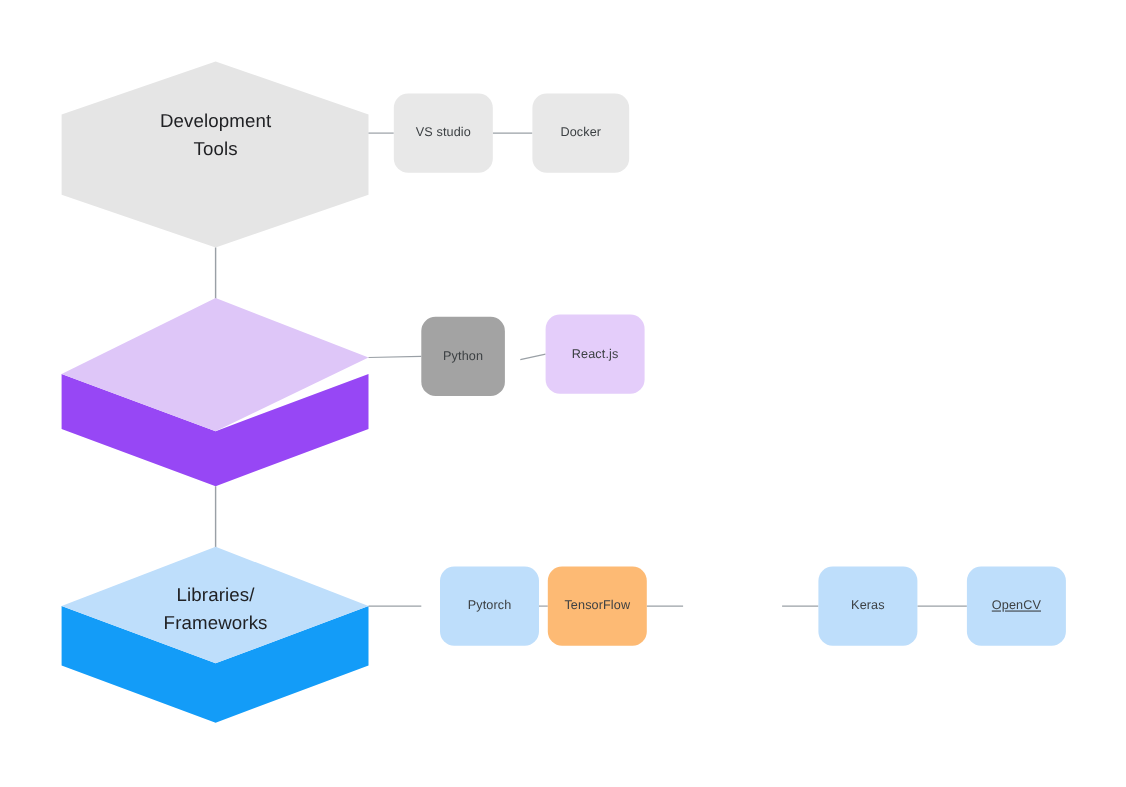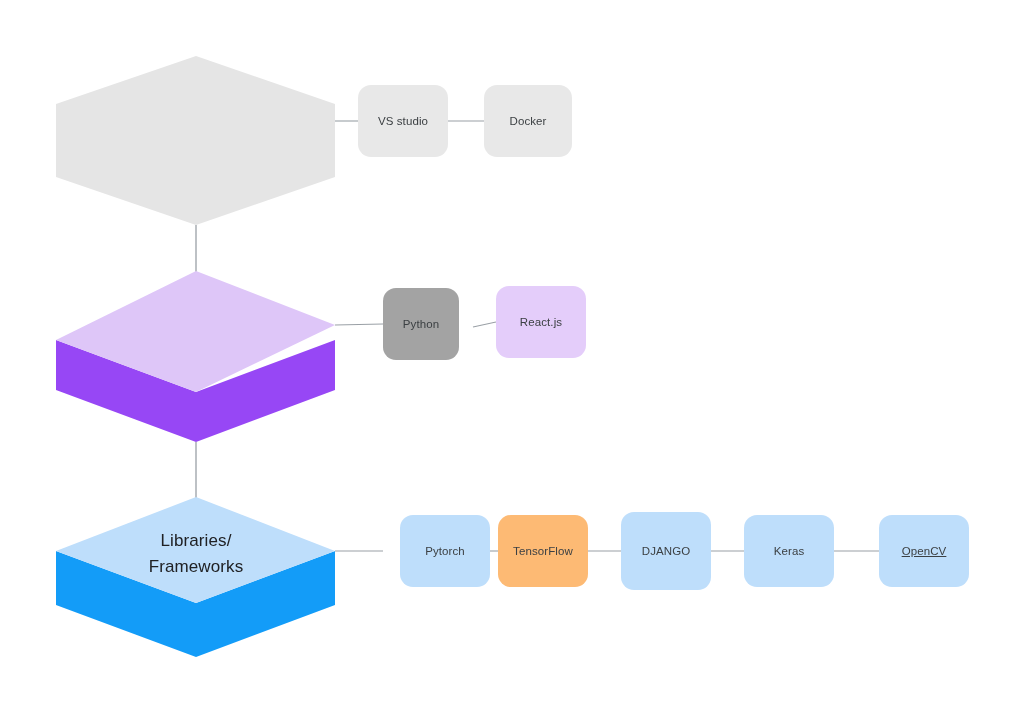--- a/index.html
+++ b/index.html
@@ -94,36 +94,37 @@
     <polygon points="56,551 196,603 335,551 335,605 196,657 56,605" fill="#139CF8"></polygon>
     <polygon points="196,497 335,551 196,603 56,551" fill="#BEDEFB"></polygon>
 
     <line x1="335" y1="551" x2="383" y2="551" stroke="#9aa0a6" stroke-width="1.1"></line>
     <line x1="473" y1="551" x2="498" y2="551" stroke="#9aa0a6" stroke-width="1.1"></line>
     <line x1="588" y1="551" x2="621" y2="551" stroke="#9aa0a6" stroke-width="1.1"></line>
     <line x1="711" y1="551" x2="744" y2="551" stroke="#9aa0a6" stroke-width="1.1"></line>
     <line x1="834" y1="551" x2="879" y2="551" stroke="#9aa0a6" stroke-width="1.1"></line>
   </svg>
 
+  <div class="stage-label" style="left:96px; top:97px; width:200px;">Development
+Tools</div>
 
 
   <div class="stage-label" style="left:96px; top:528px; width:200px;">Libraries/
 Frameworks</div>
 
   <div class="node-box" style="left:358px; top:85px; width:90px; height:72px; background:#E8E8E8;">VS studio</div>
 
   <div class="node-box" style="left:484px; top:85px; width:88px; height:72px; background:#E8E8E8;">Docker</div>
 
   <div class="node-box" style="left:383px; top:288px; width:76px; height:72px; background:#a3a3a3;">Python</div>
 
   <div class="node-box" style="left:496px; top:286px; width:90px; height:72px; background:#E4CDFA;text-align:center;">React.js</div>
 
   <div class="node-box" style="left:383px; top:515px; width:90px; height:72px; background:#BEDEFB;margin-left:17px;">Pytorch</div>
 
   <div class="node-box" style="left:498px; top:515px; width:90px; height:72px; background:#fdba74;">TensorFlow</div>
 
-  <div class="node-box" style="left:621px; top:512px; width:90px; height:78px; background:#BEDEFB;">DJANGO</div>
 
   <div class="node-box" style="left:744px; top:515px; width:90px; height:72px; background:#BEDEFB;">Keras</div>
 
   <div class="node-box" style="left:879px; top:515px; width:90px; height:72px; background:#BEDEFB;text-decoration:underline;">OpenCV</div>
 
 </div>
 
 </body></html>

